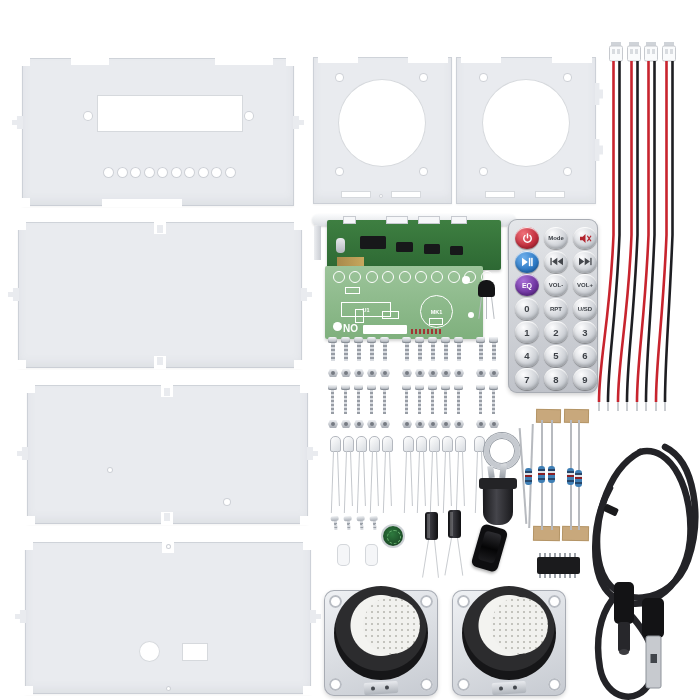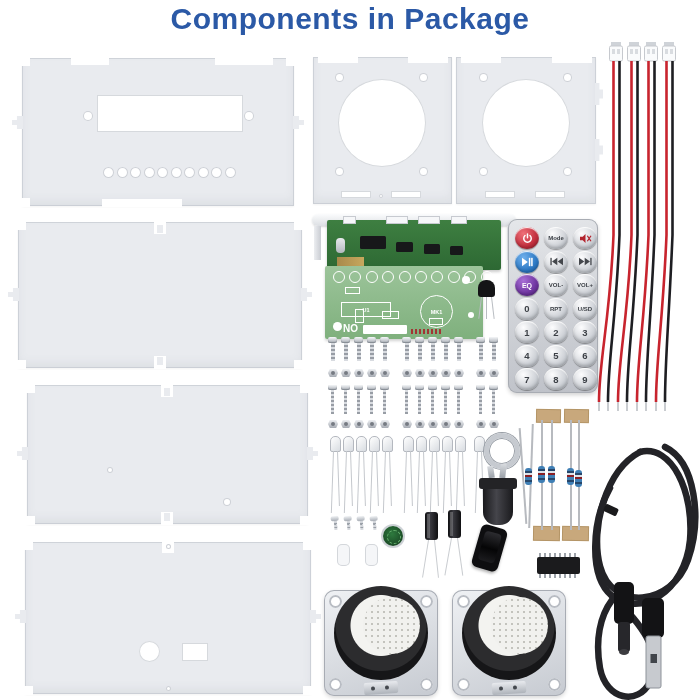--- a/index.html
+++ b/index.html
@@ -142,21 +142,20 @@
   .terminal::before,.terminal::after{content:"";position:absolute;top:4px;width:4px;height:4px;border-radius:50%;background:#44484e;}
   .terminal::before{left:7px;} .terminal::after{left:21px;}
 
   svg{position:absolute;overflow:visible;}
 </style>
 </head>
 <body>
 
 <div id="scene">
 
-  <div id="title">Components in Package</div>
 
   <div class="panel" style="left:22px;top:58px;width:272px;height:148px;">
     <div class="notch" style="left:49px;top:-1px;width:38px;height:8px;"></div>
     <div class="notch" style="left:193px;top:-1px;width:58px;height:8px;"></div>
     <div class="notch" style="left:80px;top:141px;width:80px;height:8px;"></div>
     <div class="tab l" style="left:-10px;top:58px;width:11px;height:13px;"></div>
     <div class="tab r" style="left:271px;top:58px;width:11px;height:13px;"></div>
     <div class="cor" style="left:-1px;top:-1px;"></div>
     <div class="cor" style="left:264px;top:-1px;"></div>
     <div class="cor" style="left:-1px;top:140px;"></div>

